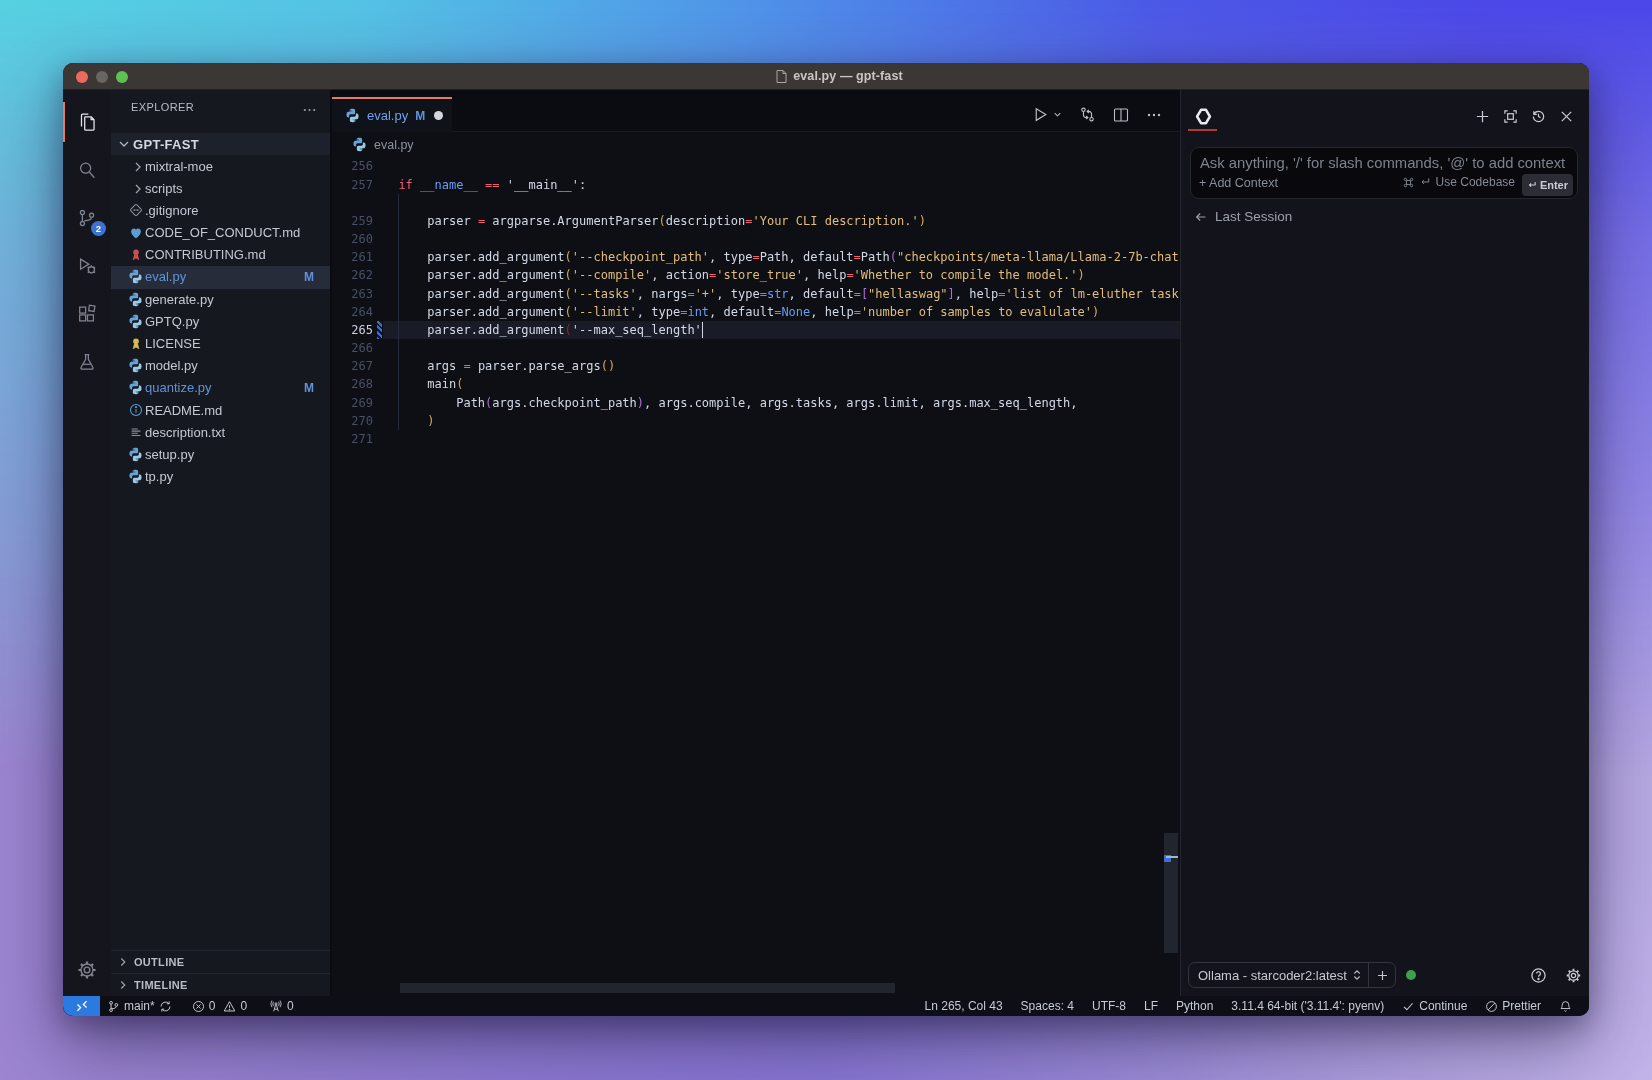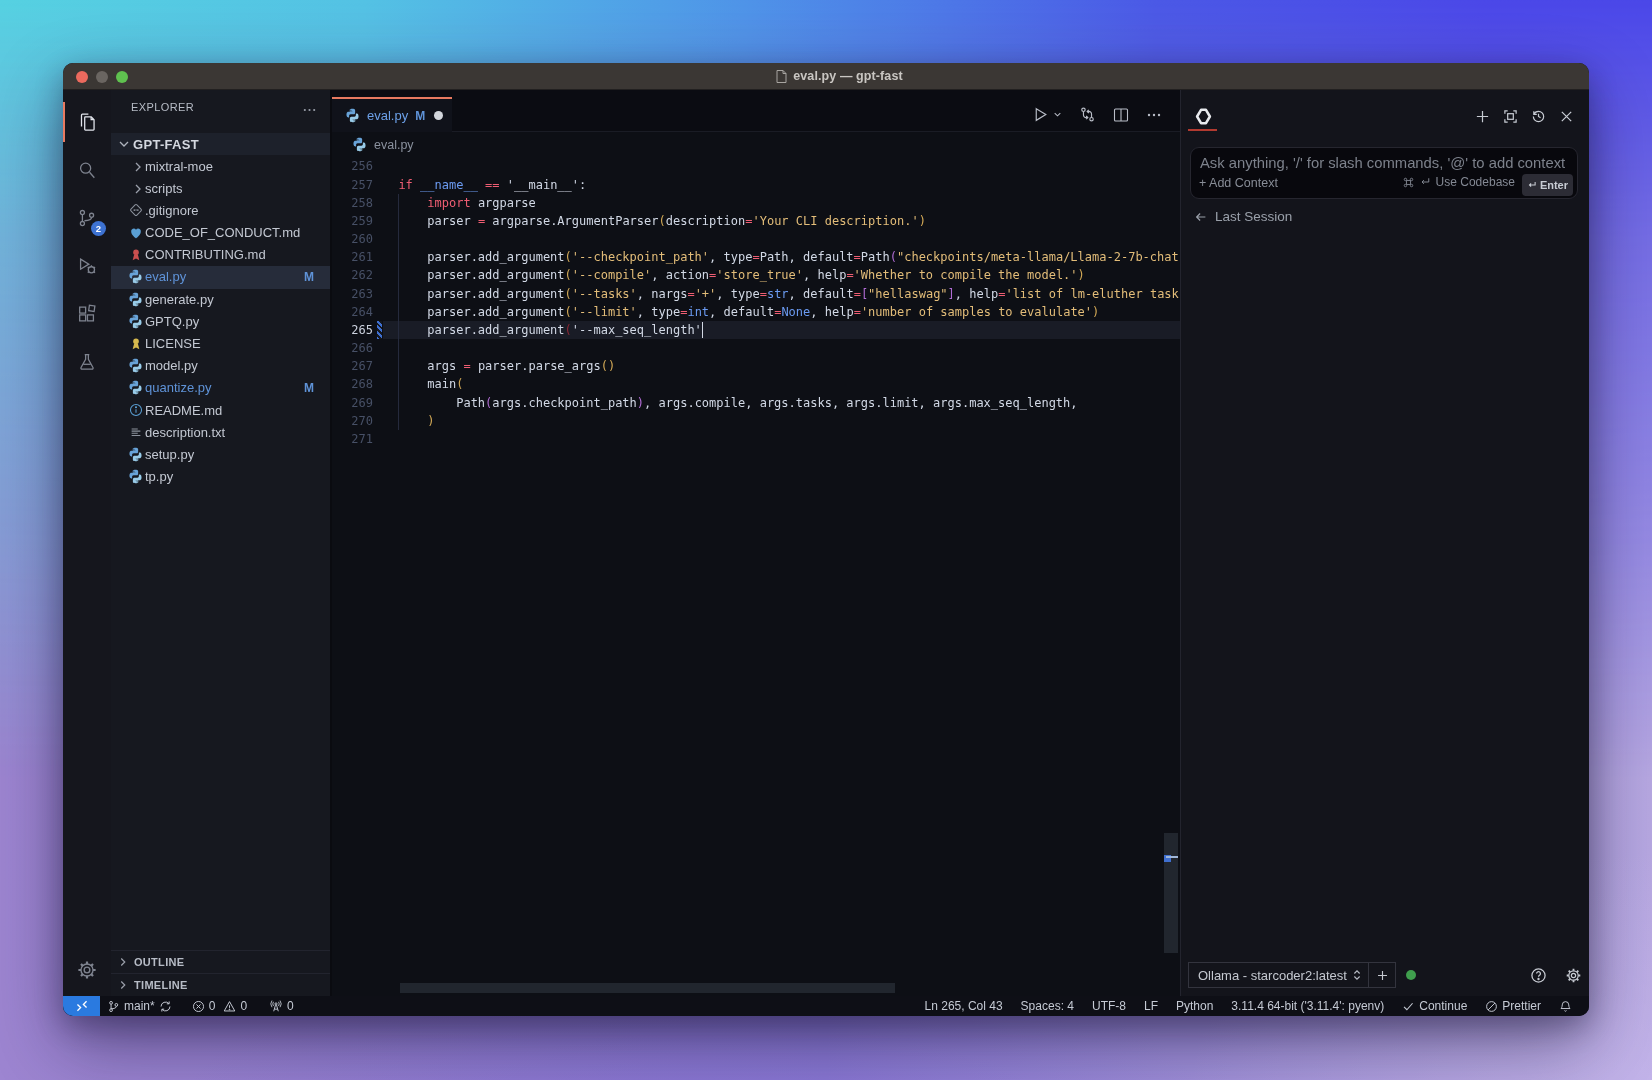--- a/index.html
+++ b/index.html
@@ -92,21 +92,21 @@
   .p-headicons { position:absolute; right:15px; top:19px; display:flex; gap:13px; color:#c6cad2; }
   .p-headicons span { display:flex; }
   .p-inputbox { position:absolute; left:9px; right:11px; top:57px; height:52px; background:#08080d; border:1px solid #26262f; border-radius:9px; }
   .p-placeholder { position:absolute; left:9px; top:7px; color:#7d828c; font-size:14.8px; white-space:nowrap; }
   .p-addctx { position:absolute; left:8px; bottom:8px; color:#888d97; font-size:12.5px; }
   .p-codebase { position:absolute; right:62px; bottom:9px; font-size:12px; color:#848994; display:flex; gap:5px; align-items:center; white-space:nowrap; }
   .p-enter { position:absolute; right:4px; bottom:2px; height:17px; padding:11px 5px; background:#2c2c35; border-radius:4px;
     color:#c8ccd4; font-size:11px; font-weight:700; display:flex; align-items:center; gap:3px; }
   .p-lastsession { position:absolute; left:13px; top:119px; color:#9aa0aa; font-size:13.5px; display:flex; align-items:center; gap:7px; }
   .p-bottombar { position:absolute; left:0; right:0; bottom:0; height:42px; }
-  .p-model { position:absolute; left:7px; bottom:8px; width:208px; height:26px; border:1px solid #33343e; border-radius:0; display:flex; align-items:center; }
+  .p-model { position:absolute; left:7px; bottom:8px; width:208px; height:26px; border:1px solid #33343e; border-radius:7px; display:flex; align-items:center; }
   .p-model .mlabel { margin-left:9px; font-size:13px; color:#c4c8d0; white-space:nowrap; }
   .p-model .updown { margin-left:4px; color:#b9bdc7; display:flex; }
   .p-model .mdivider { position:absolute; right:26px; top:0; bottom:0; width:1px; background:#33343e; }
   .p-model .mplus { position:absolute; right:6px; color:#c4c8d0; display:flex; }
   .p-greendot { position:absolute; left:225px; bottom:16px; width:10px; height:10px; border-radius:50%; background:#3f9e4d; }
   .p-bottomicons { position:absolute; right:7px; bottom:12px; display:flex; gap:18px; color:#c6cad2; }
   .p-bottomicons span { display:flex; }
   
   .statusbar { position:relative; height:20px; background:#0e0f16; display:flex; align-items:center; font-size:12px; color:#c5cad4; }
   .sb-remote { position:absolute; left:0; top:0; width:37px; height:20px; background:#2a7ae0; color:#fff; display:flex; align-items:center; justify-content:center; }
@@ -464,21 +464,20 @@
               <svg width="15" height="15" viewBox="0 0 16 16">
                 <path fill="#68a3d8" d="M7.9.8c-3 0-2.85 1.35-2.85 1.35v1.5h2.9v.45H3.6S1.55 3.85 1.55 7s1.8 3.05 1.8 3.05h1.05V8.55s-.1-1.8 1.75-1.8h2.9s1.75.05 1.75-1.7V2.3S11.05.8 7.9.8zM6.3 1.75a.55.55 0 110 1.1.55.55 0 010-1.1z"></path>
                 <path fill="#98cbe8" d="M8.1 15.2c3 0 2.85-1.35 2.85-1.35v-1.5h-2.9v-.45h4.35s2.05.25 2.05-2.9-1.8-3.05-1.8-3.05H11.6v1.5s.1 1.8-1.75 1.8h-2.9S5.2 9.2 5.2 10.95v2.75s-.25 1.5 2.9 1.5zm1.6-.95a.55.55 0 110-1.1.55.55 0 010 1.1z"></path>
               </svg>
             </span>
           <span>eval.py</span>
         </div>
         <div class="code" id="code">
             <div class="cline" style="top: 0.4px;"><span class="lnum">256</span><span class="ltext"></span></div>
             <div class="cline" style="top: 18.57px;"><span class="lnum">257</span><span class="ltext"><span class="tok-k">if</span><span class="tok-w"> </span><span class="tok-b">__name__</span><span class="tok-w"> </span><span class="tok-k">==</span><span class="tok-w"> '__main__':</span></span></div>
-            <div class="cline" style="top: 36.74px;"><span class="lnum">258</span><span class="ltext"><span class="tok-w">    </span><span class="tok-k">import</span><span class="tok-w"> argparse</span></span></div>
             <div class="cline" style="top: 54.91px;"><span class="lnum">259</span><span class="ltext"><span class="tok-w">    parser </span><span class="tok-k">=</span><span class="tok-w"> argparse.ArgumentParser</span><span class="tok-p1">(</span><span class="tok-w">description</span><span class="tok-k">=</span><span class="tok-s">'Your CLI description.'</span><span class="tok-p1">)</span></span></div>
             <div class="cline" style="top: 73.08px;"><span class="lnum">260</span><span class="ltext"></span></div>
             <div class="cline" style="top: 91.25px;"><span class="lnum">261</span><span class="ltext"><span class="tok-w">    parser.add_argument</span><span class="tok-p1">(</span><span class="tok-s">'--checkpoint_path'</span><span class="tok-w">, type</span><span class="tok-k">=</span><span class="tok-w">Path, default</span><span class="tok-k">=</span><span class="tok-w">Path</span><span class="tok-p2">(</span><span class="tok-s">"checkpoints/meta-llama/Llama-2-7b-chat-hf/model.pth"</span></span></div>
             <div class="cline" style="top: 109.42px;"><span class="lnum">262</span><span class="ltext"><span class="tok-w">    parser.add_argument</span><span class="tok-p1">(</span><span class="tok-s">'--compile'</span><span class="tok-w">, action</span><span class="tok-k">=</span><span class="tok-s">'store_true'</span><span class="tok-w">, help</span><span class="tok-k">=</span><span class="tok-s">'Whether to compile the model.'</span><span class="tok-p1">)</span></span></div>
             <div class="cline" style="top: 127.59px;"><span class="lnum">263</span><span class="ltext"><span class="tok-w">    parser.add_argument</span><span class="tok-p1">(</span><span class="tok-s">'--tasks'</span><span class="tok-w">, nargs</span><span class="tok-k">=</span><span class="tok-s">'+'</span><span class="tok-w">, type</span><span class="tok-k">=</span><span class="tok-b">str</span><span class="tok-w">, default</span><span class="tok-k">=</span><span class="tok-p2">[</span><span class="tok-s">"hellaswag"</span><span class="tok-p2">]</span><span class="tok-w">, help</span><span class="tok-k">=</span><span class="tok-s">'list of lm-eluther tasks to evaluate usage: --tasks task1 task2'</span></span></div>
             <div class="cline" style="top: 145.76px;"><span class="lnum">264</span><span class="ltext"><span class="tok-w">    parser.add_argument</span><span class="tok-p1">(</span><span class="tok-s">'--limit'</span><span class="tok-w">, type</span><span class="tok-k">=</span><span class="tok-b">int</span><span class="tok-w">, default</span><span class="tok-k">=</span><span class="tok-b">None</span><span class="tok-w">, help</span><span class="tok-k">=</span><span class="tok-s">'number of samples to evalulate'</span><span class="tok-p1">)</span></span></div>
             <div class="curline-bg" style="top: 163.93px;"></div>
             <div class="cline current" style="top: 163.93px;"><span class="lnum">265</span><span class="ltext"><span class="tok-w">    parser.add_argument</span><span class="tok-pe">(</span><span class="tok-w">'--max_seq_length'</span></span></div>
             <div class="modmark" style="top: 163.93px;"></div>
             <div class="cursor" style="top: 164.93px; left: 369.833px;"></div>

